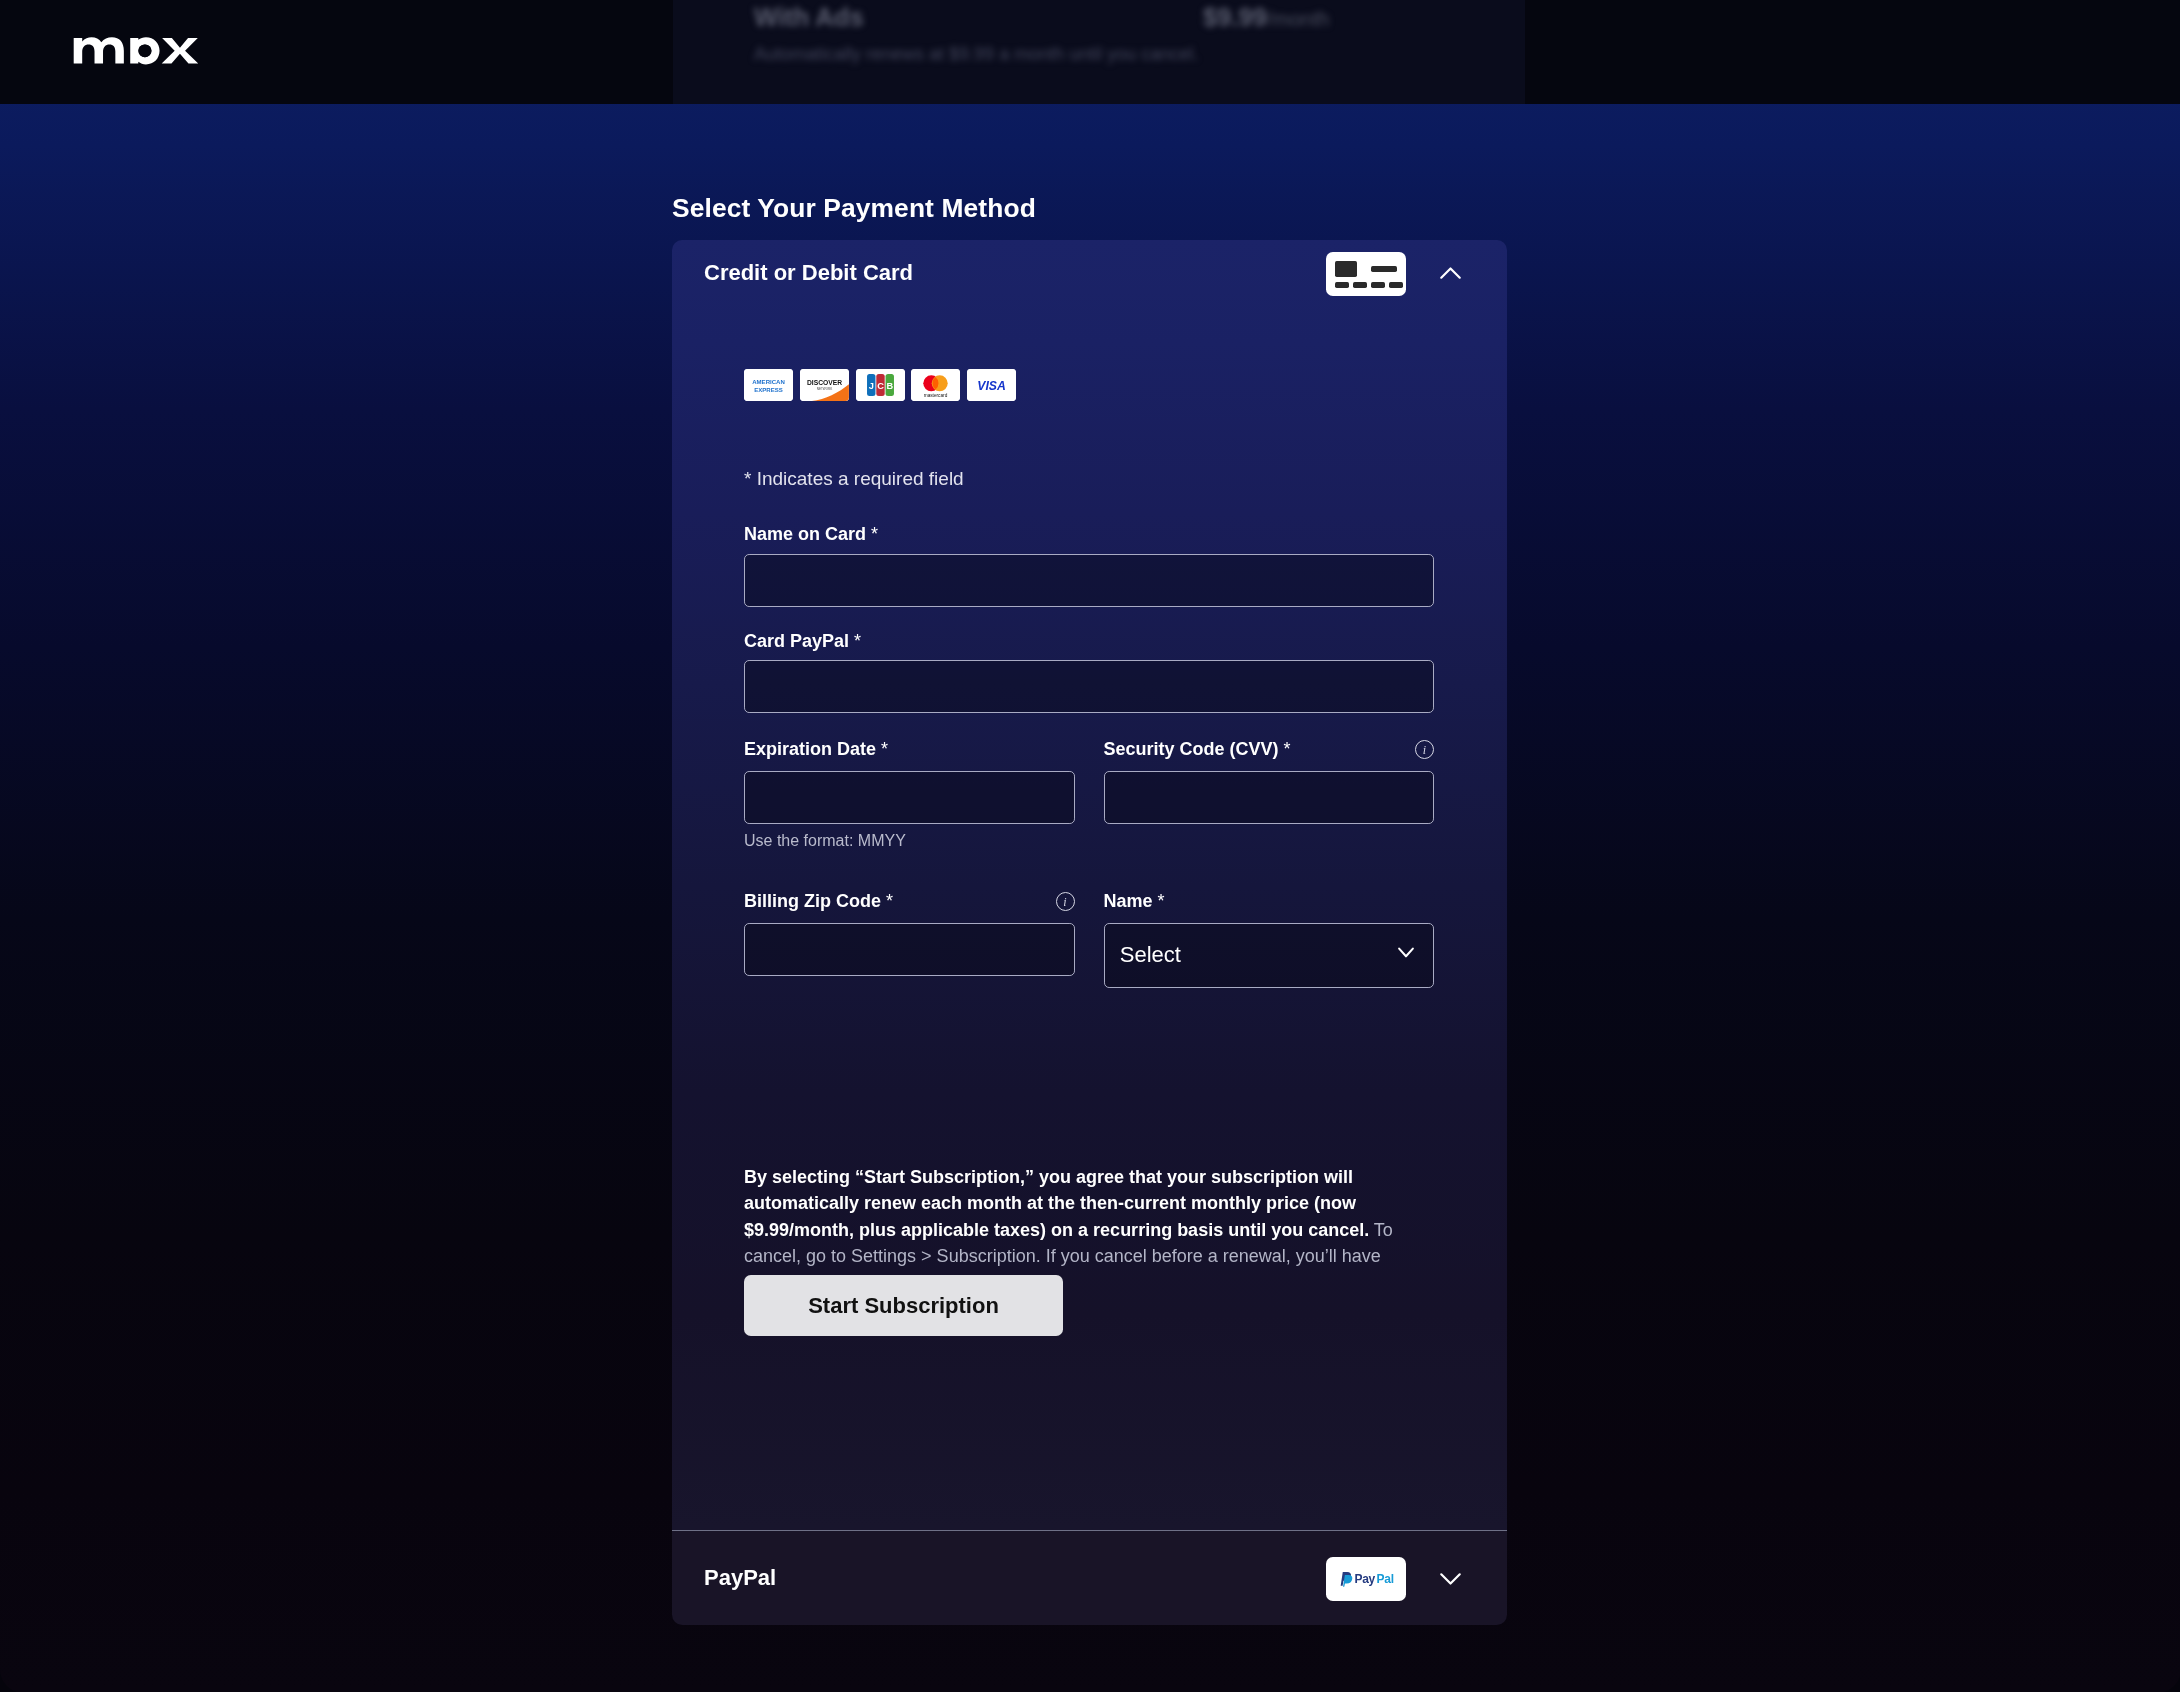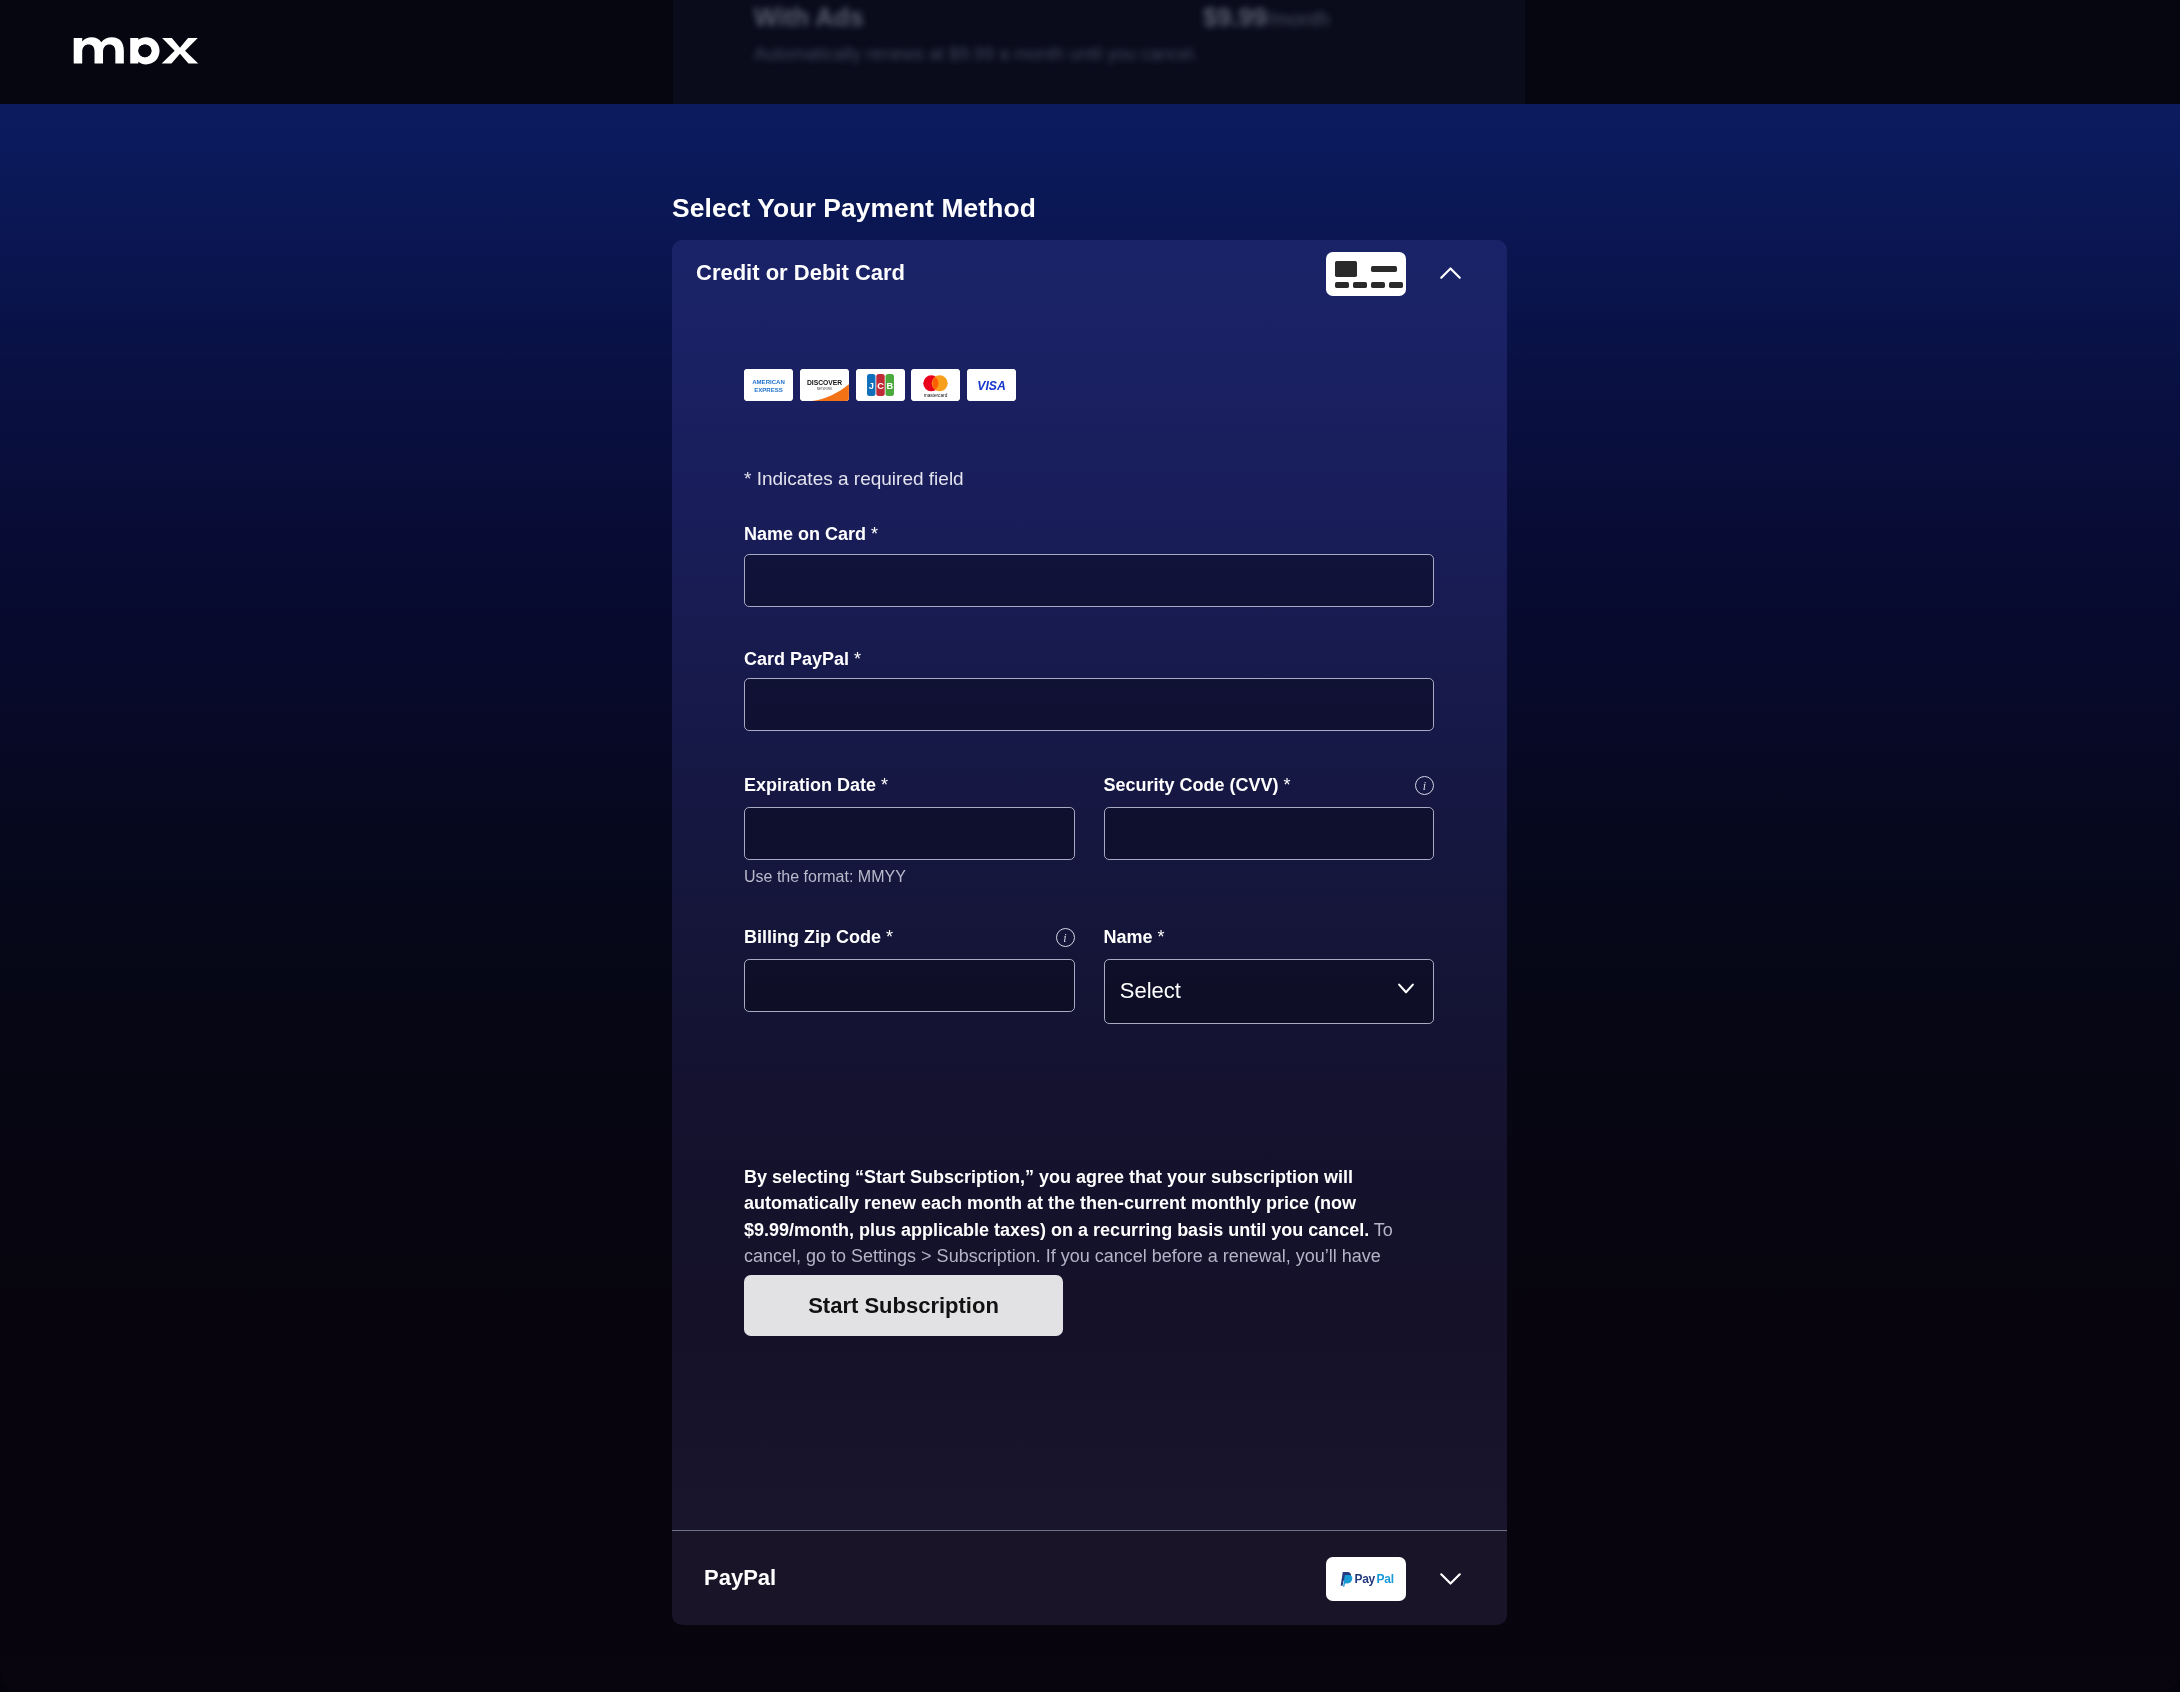--- a/index.html
+++ b/index.html
@@ -109,21 +109,21 @@
         #18152c 1290px);
     padding: 0;
   }
 
   #cc-header {
     position: relative;
     height: 66px;
   }
   #cc-title {
     position: absolute;
-    left: 24px; top: 20.4px;
+    left: 32px; top: 20.4px;
     font-size: 22px;
     font-weight: 700;
     color: #ffffff;
   }
   #cc-card-icon {
     position: absolute;
     left: 654px; top: 12px;
     width: 80px; height: 44px;
     background: #ffffff;
     border-radius: 6.8px;
@@ -203,21 +203,21 @@
     height: 53px;
     background: rgba(8,6,22,0.42);
     border: 0.9px solid #a9abc4;
     border-radius: 5.1px;
     color: #ffffff;
     font-size: 19px;
     padding: 0 12px;
     font-family: "Liberation Sans", sans-serif;
     outline: none;
   }
-  .field-block { margin-bottom: 42px; }
+  .field-block { margin-bottom: 24px; }
 
   .row2 {
     display: flex;
     gap: 29px;
     margin-bottom: 19px;
   }
   .col { width: 386px; position: relative; }
   .label-row {
     display: flex;
     align-items: center;

